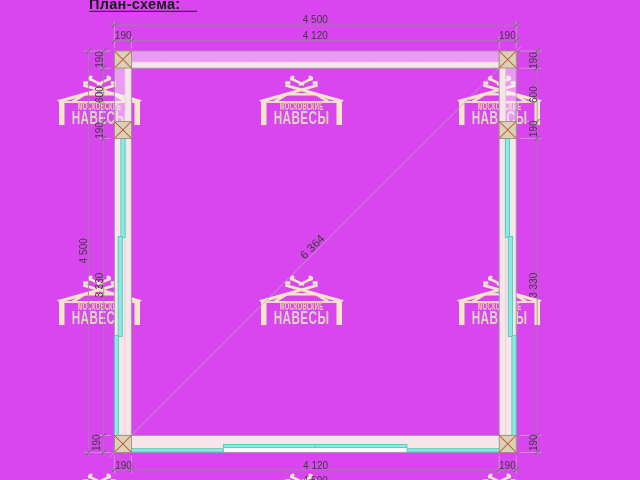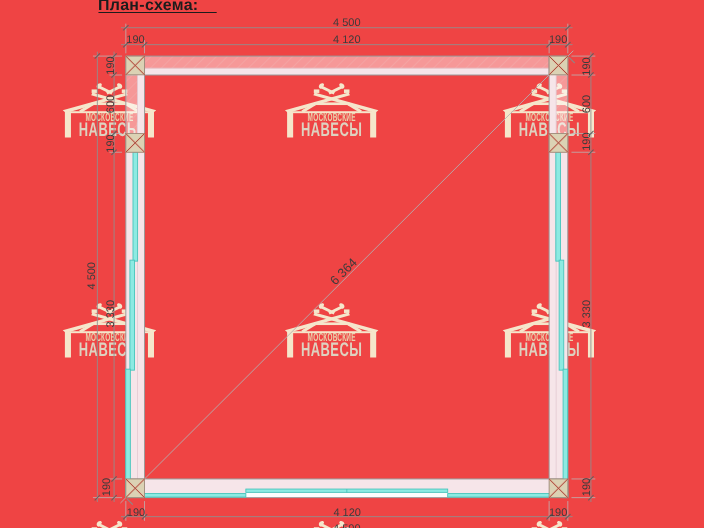--- a/index.html
+++ b/index.html
@@ -1,16 +1,16 @@
 <!DOCTYPE html>
 <html><head>
 <meta charset="utf-8">
 <style>
   html,body{margin:0;padding:0;background:#ffffff;}
-  #page{position:relative;width:640px;height:480px;overflow:hidden;background:#ef4444;
+  #page{position:relative;width:640px;height:480px;overflow:hidden;background:#d946ef;
         font-family:"Liberation Sans", sans-serif;}
   svg{position:absolute;left:0;top:0;}
   text{font-family:"Liberation Sans", sans-serif;}
 </style>
 </head>
 <body>
 <div id="page">
 <svg width="640" height="480" viewBox="0 0 640 480">
 <defs>
 

